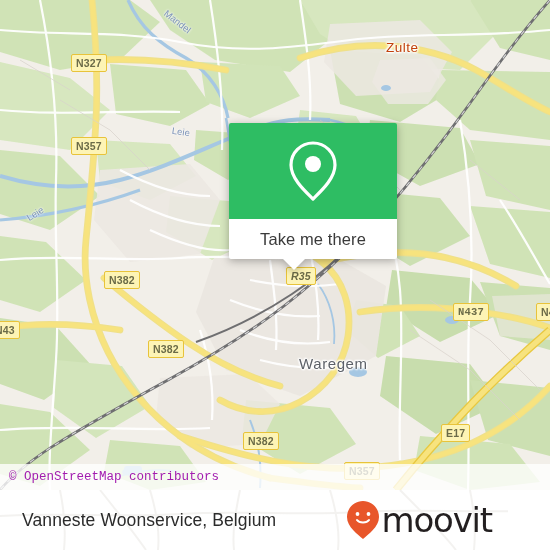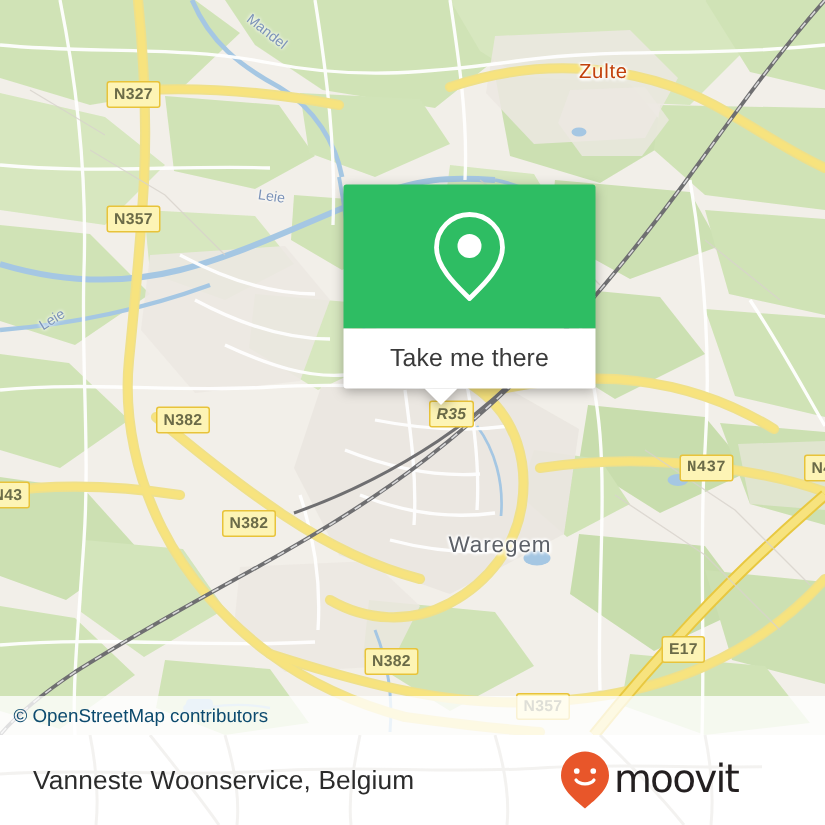--- a/index.html
+++ b/index.html
@@ -122,23 +122,23 @@
     position: absolute;
     left: 0;
     bottom: 0;
     width: 550px;
     height: 26px;
     background: rgba(255,255,255,0.78);
     display: flex;
     align-items: center;
   }
   #attribution-text {
-    color: #0c4a6e;
+    color: #a21caf;
     font-size: 12.5px;
-    font-family: Liberation Sans, sans-serif;
+    font-family: Liberation Mono, monospace;
     padding-left: 9px;
   }
 
   
   #footer {
     position: absolute;
     left: 0;
     top: 490px;
     width: 508px;
     height: 60px;
@@ -165,21 +165,21 @@
     white-space: nowrap;
   }
   #brand {
     position: relative;
     display: flex;
     align-items: center;
     padding-right: 16px;
   }
   #brand-word {
     color: #231f20;
-    font-size: 26px;
+    font-size: 34px;
     font-family: "DejaVu Sans", sans-serif;
     font-weight: normal;
     letter-spacing: -1.2px;
     margin-left: 2px;
     line-height: 1;
   }
 </style>
 </head>
 <body>
 

